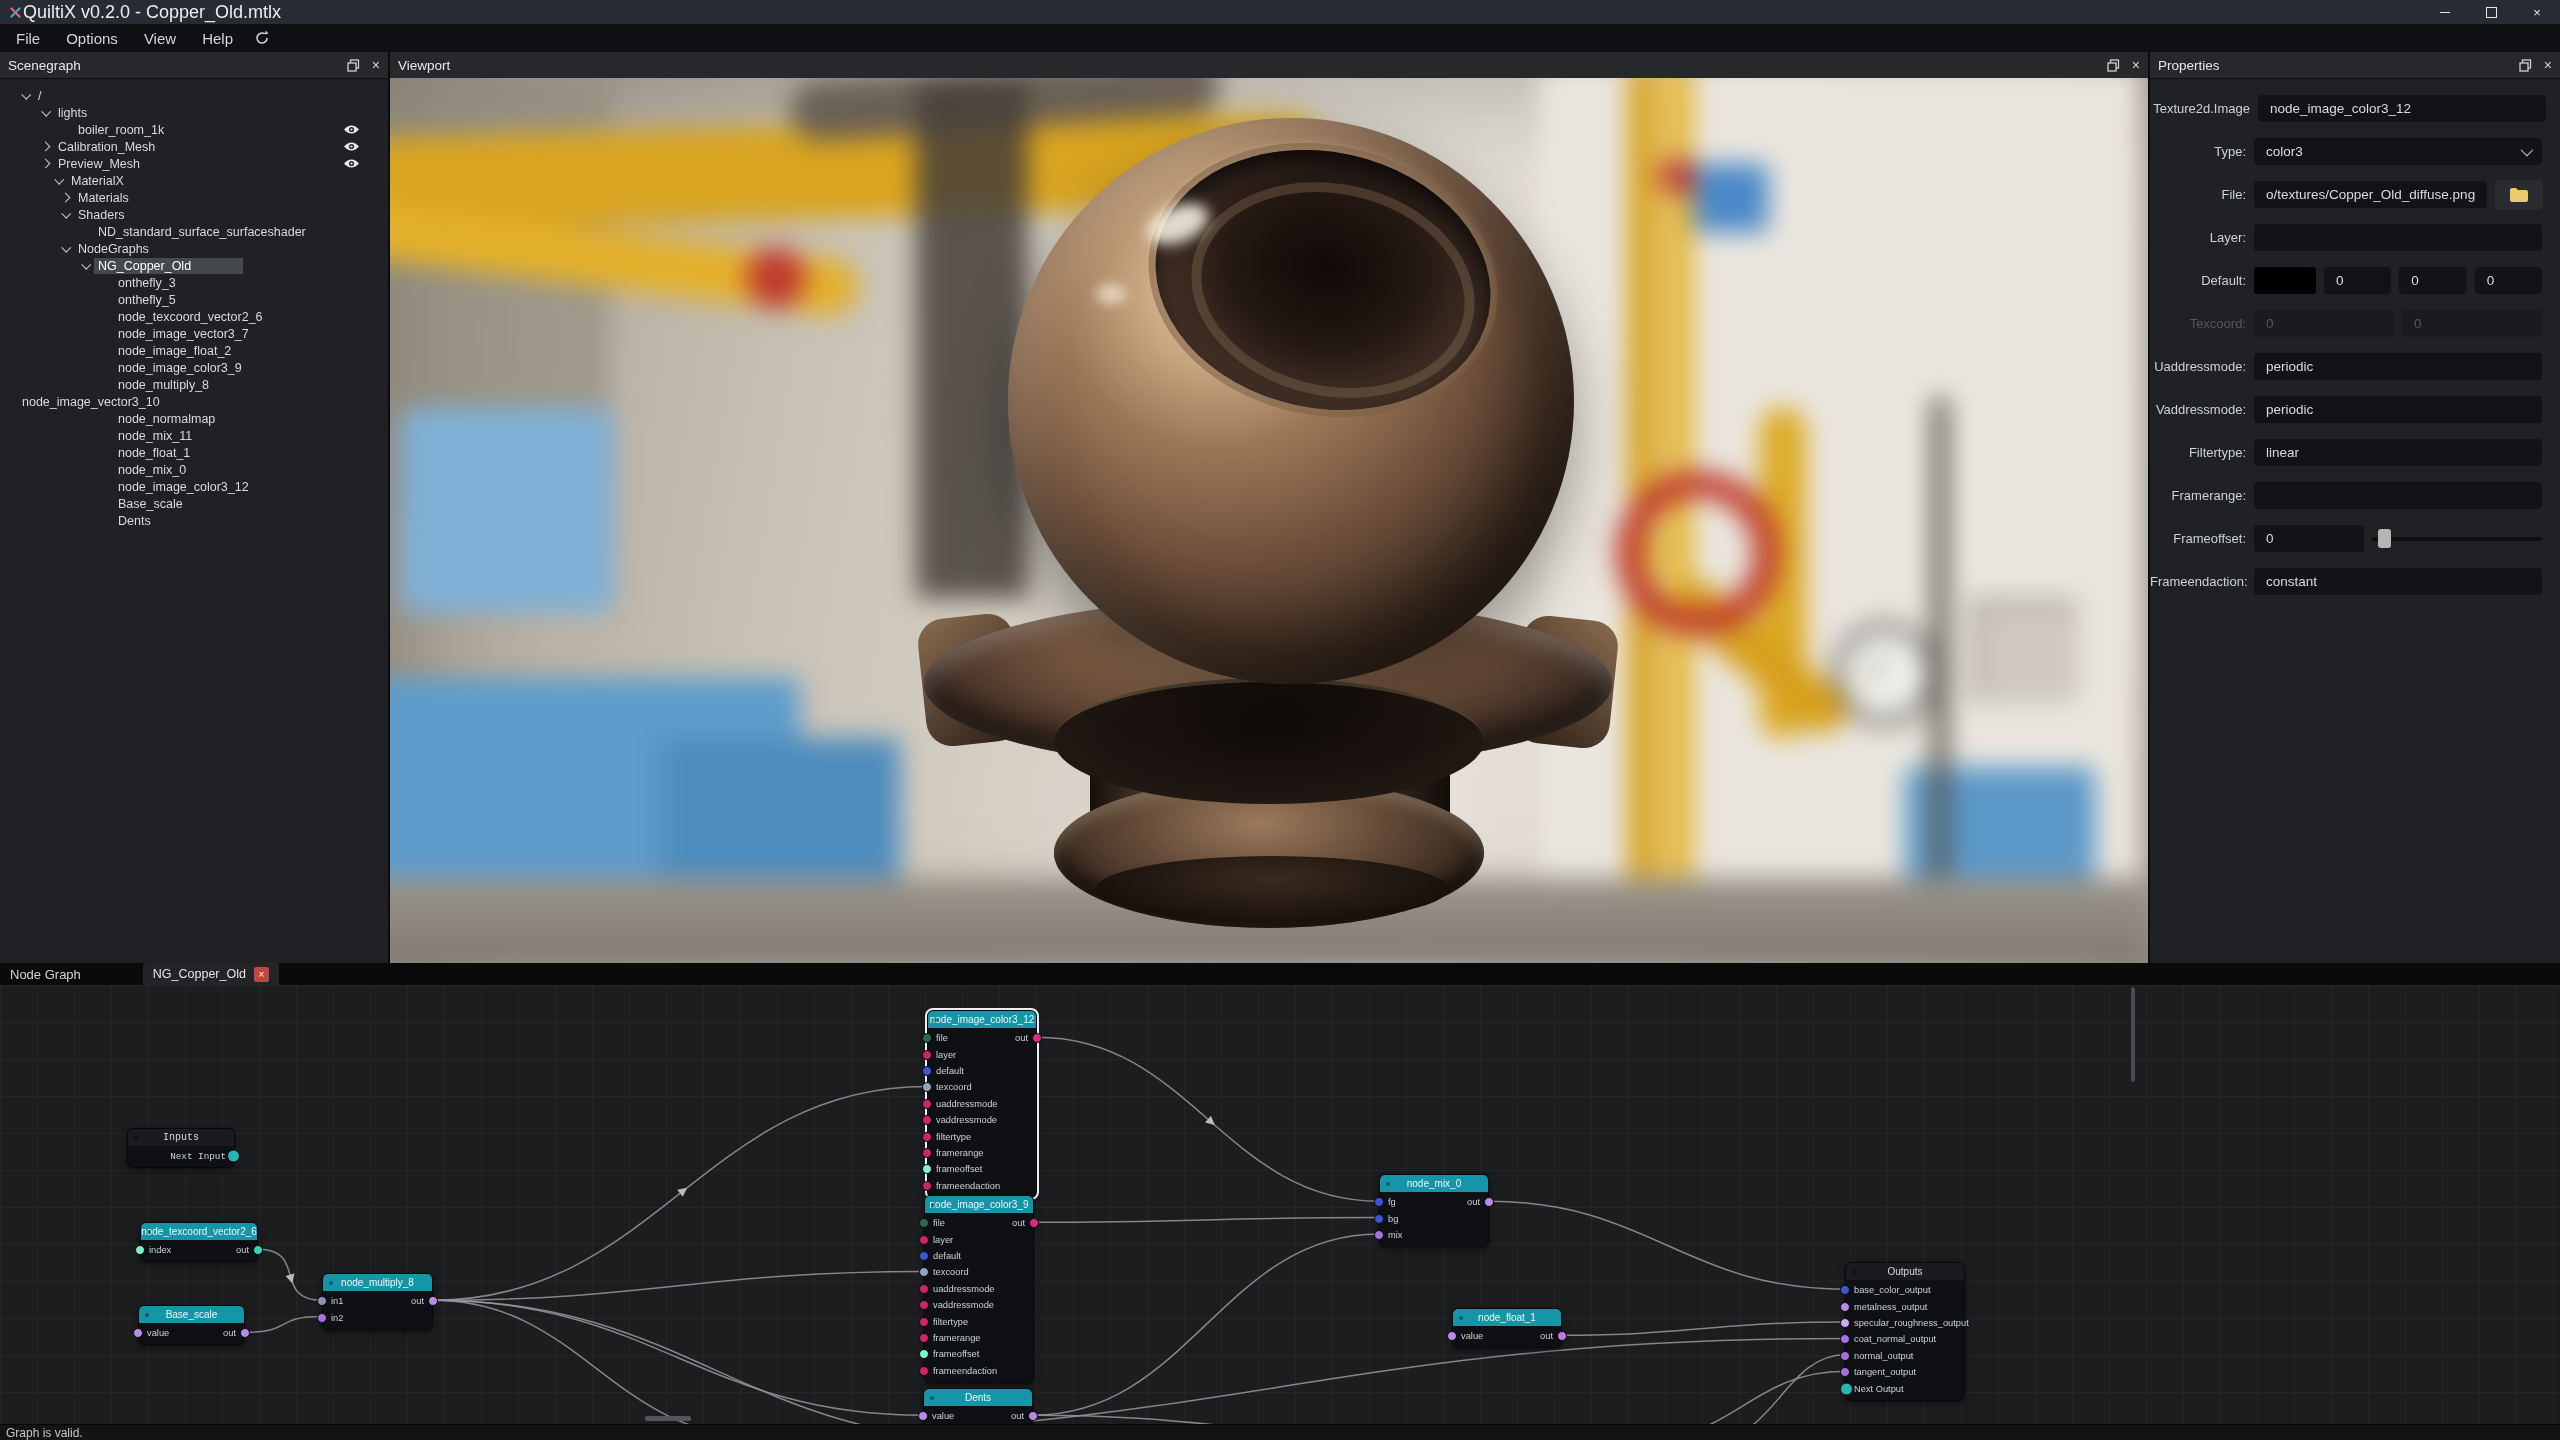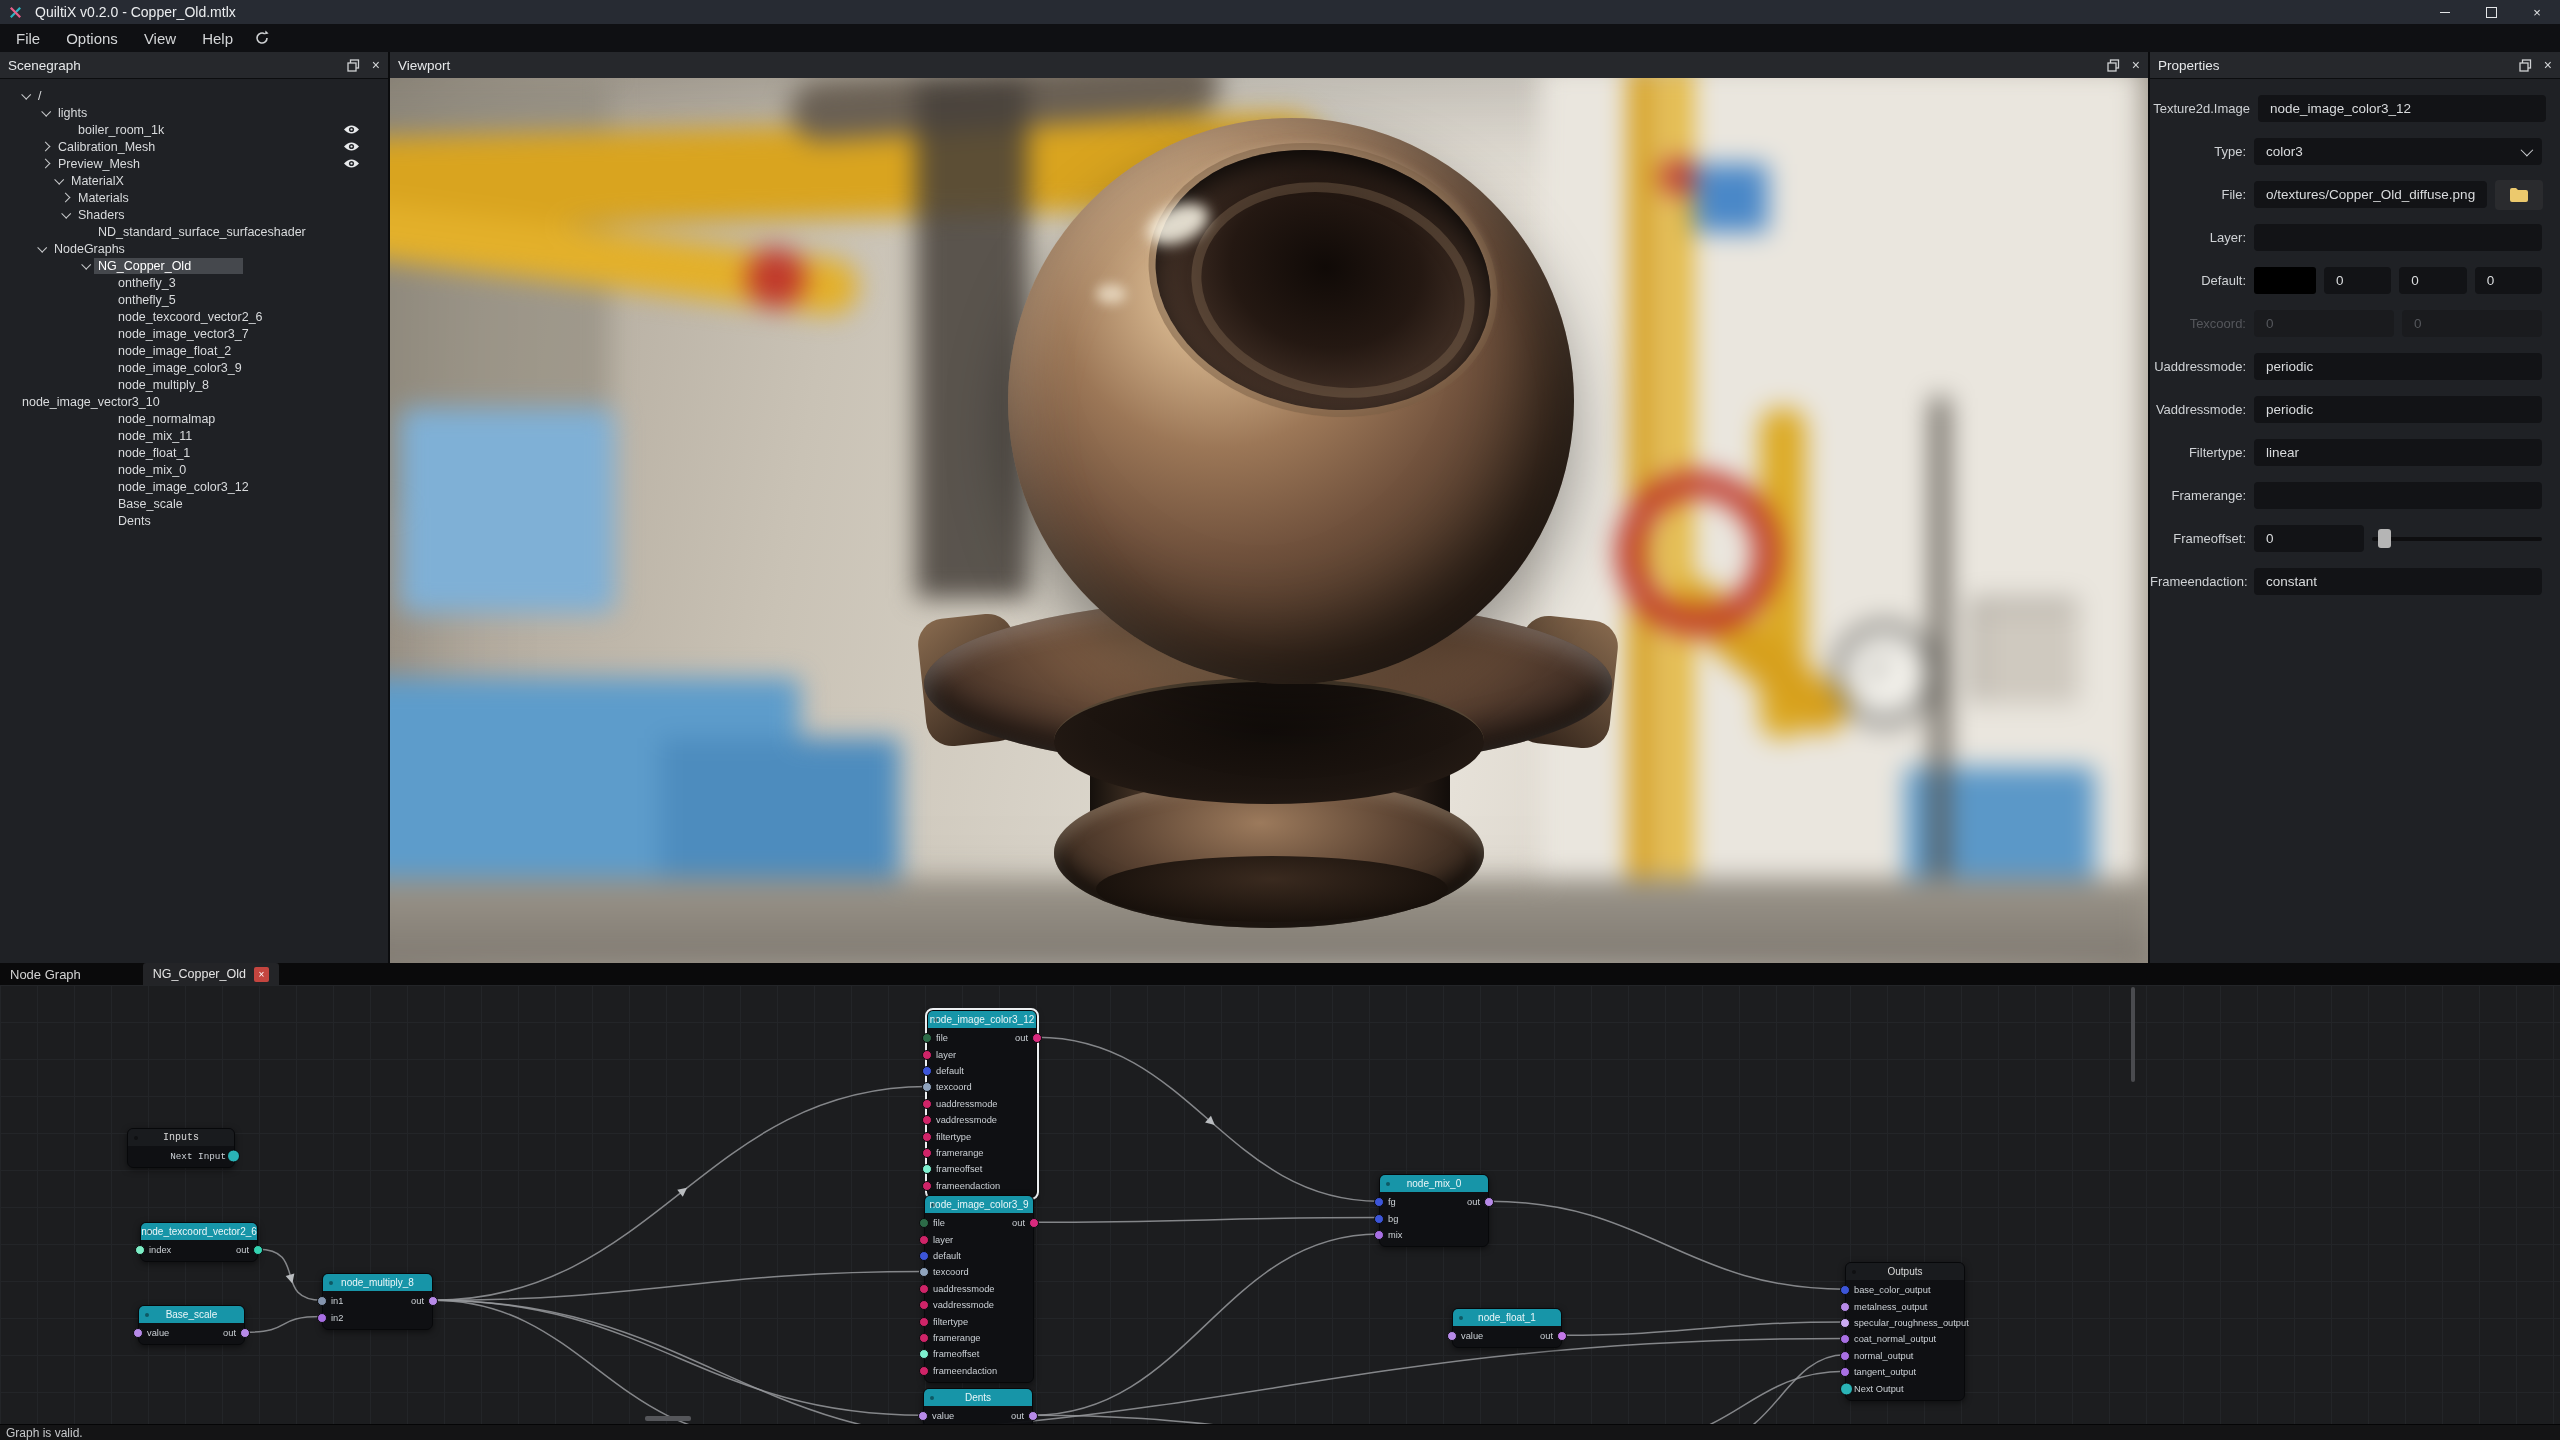--- a/index.html
+++ b/index.html
@@ -2,21 +2,21 @@
 <html><head>
 <meta charset="utf-8">
 <style>
   html,body{margin:0;padding:0;width:2560px;height:1440px;overflow:hidden;background:#0b0c0e;
     font-family:"Liberation Sans",sans-serif;-webkit-font-smoothing:antialiased;}
   .app{position:relative;width:2560px;height:1440px;color:#d8dadc;}
 
   
   .titlebar{position:absolute;left:0;top:0;width:2560px;height:24px;background:#272b33;display:flex;align-items:center;}
   .appicon{margin-left:8px;width:15px;height:15px;}
-  .titletext{margin-left:12px;font-size:14px;color:#eceef0;}
+  .titletext{margin-left:0;font-size:18px;color:#eceef0;}
   .winbtns{margin-left:auto;display:flex;height:24px;}
   .winbtn{width:46px;height:24px;display:flex;align-items:center;justify-content:center;color:#e3e5e7;font-size:13px;}
   .glyph-min{width:10px;height:1px;background:#e3e5e7;}
   .glyph-max{width:9px;height:9px;border:1px solid #e3e5e7;}
 
   
   .menubar{position:absolute;left:0;top:24px;width:2560px;height:28px;background:#0f1013;display:flex;align-items:center;gap:6px;padding-left:6px;}
   .menu-item{padding:3px 10px;font-size:15px;color:#d4d6d8;}
   .refresh{margin-left:4px;width:18px;height:18px;}
 
@@ -255,21 +255,21 @@
         <div class="tree-row" style="padding-left: 56px;">
           <span class="chevbox">
             <span class="chev down"></span>
           </span>
           <span class="lbl">Shaders</span>
         </div>
         <div class="tree-row" style="padding-left: 76px;">
           <span class="chevbox"></span>
           <span class="lbl">ND_standard_surface_surfaceshader</span>
         </div>
-        <div class="tree-row" style="padding-left: 32px; text-align: center;">
+        <div class="tree-row" style="padding-left: 56px; text-align: center;">
           <span class="chevbox">
             <span class="chev down"></span>
           </span>
           <span class="lbl">NodeGraphs</span>
         </div>
         <div class="tree-row sel" style="padding-left: 76px;">
           <span class="chevbox">
             <span class="chev down"></span>
           </span>
           <span class="lbl">NG_Copper_Old</span>

